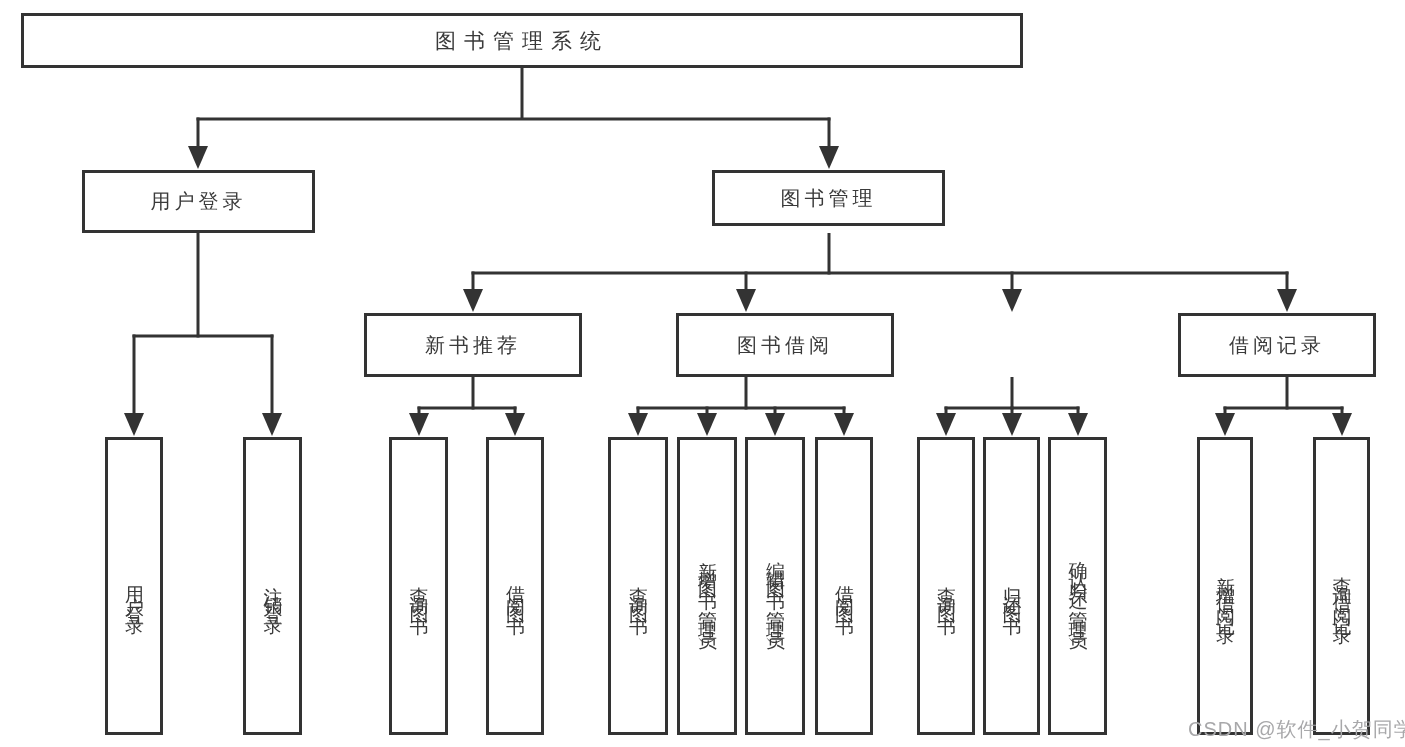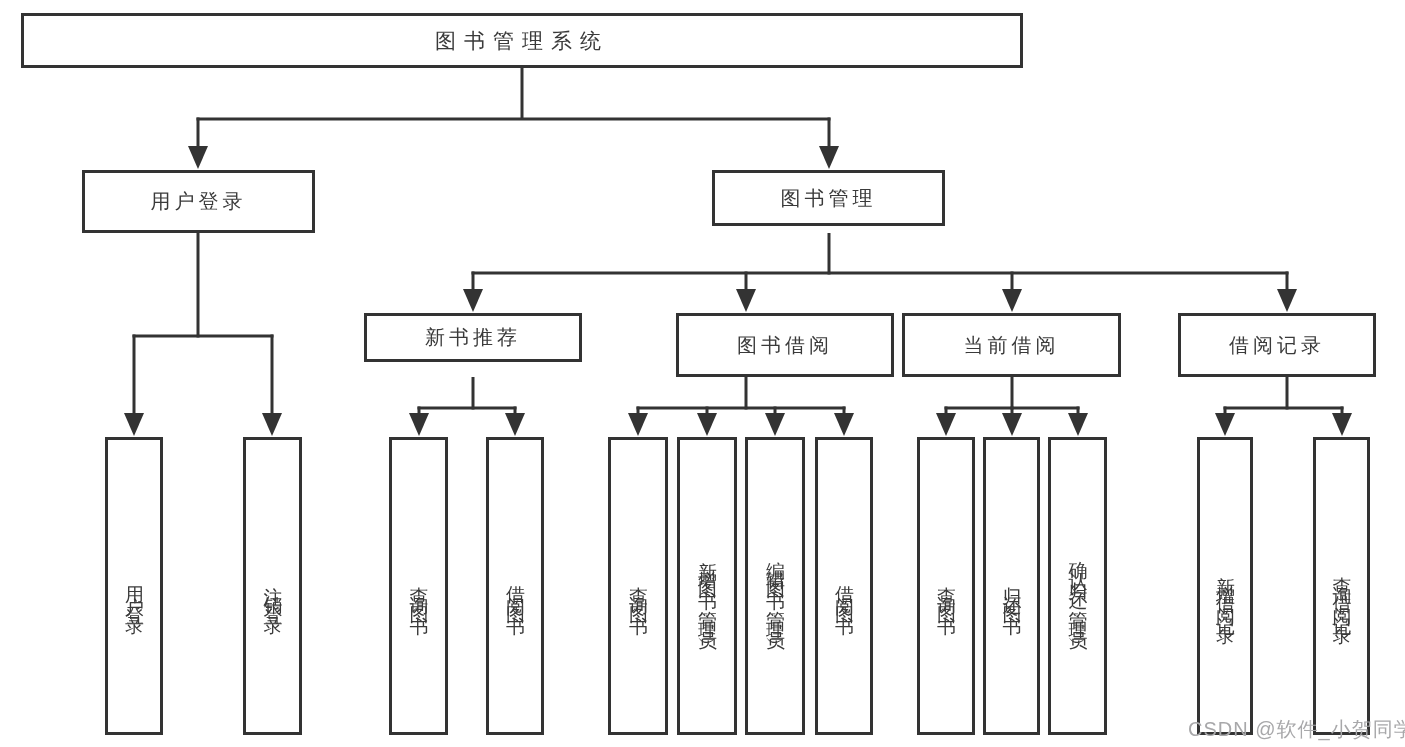--- a/index.html
+++ b/index.html
@@ -127,28 +127,25 @@
     <span>图书管理系统</span>
   </div>
 
   <div class="node" style="left:82px;top:170px;width:233px;height:63px;">
     <span>用户登录</span>
   </div>
   <div class="node" style="left:712px;top:170px;width:233px;height:56px;">
     <span>图书管理</span>
   </div>
 
-  <div class="node" style="left:364px;top:313px;width:218px;height:49px;">
+  <div class="node" style="left:364px;top:313px;width:218px;height:64px;">
     <span>新书推荐</span>
   </div>
   <div class="node" style="left:637px;top:313px;width:218px;height:64px;margin-left:39px;">
     <span>图书借阅</span>
-  </div>
-  <div class="node" style="left:902px;top:313px;width:219px;height:64px;">
-    <span>当前借阅</span>
   </div>
   <div class="node" style="left:1178px;top:313px;width:198px;height:64px;">
     <span>借阅记录</span>
   </div>
 
   <div class="node leaf" style="left:105px;top:437px;width:58px;height:298px;">
     <span class="vlabel">用户登录</span>
   </div>
   <div class="node leaf" style="left:243px;top:437px;width:59px;height:298px;">
     <span class="vlabel">注销登录</span>

